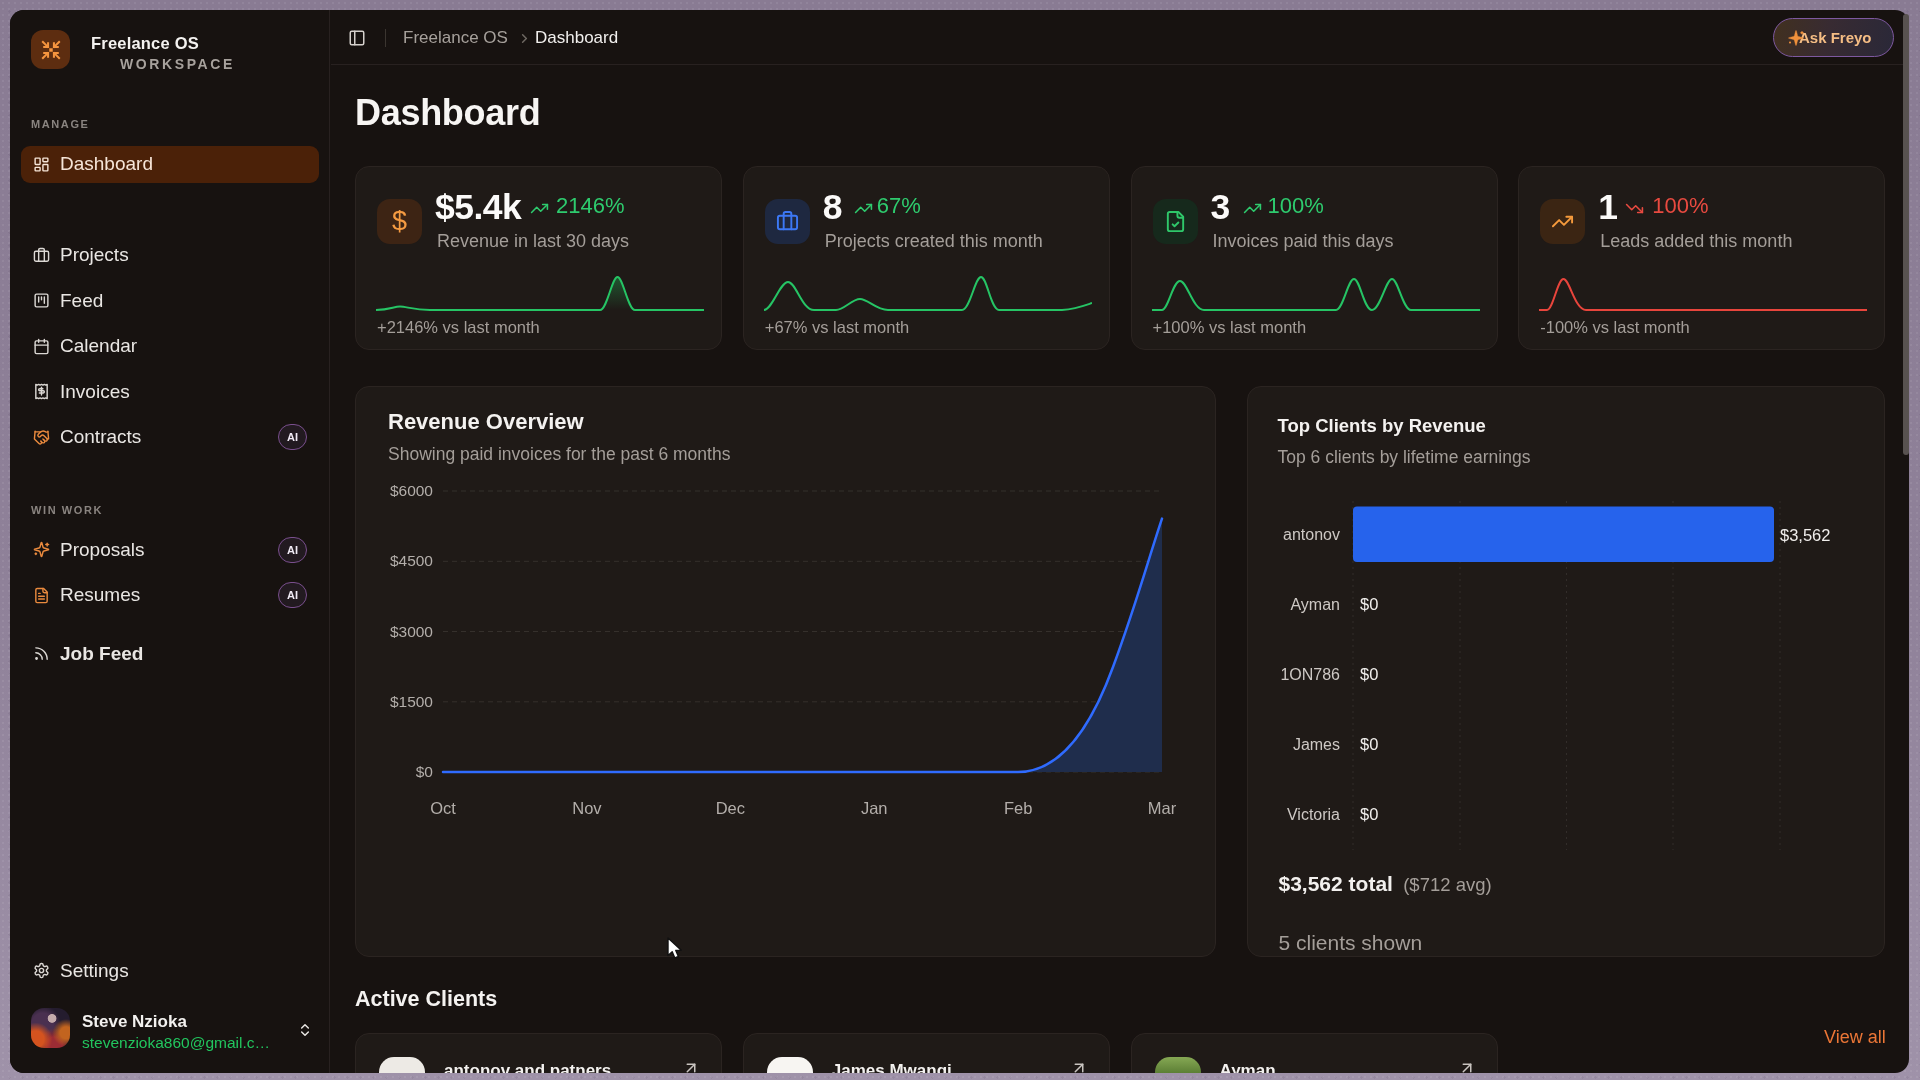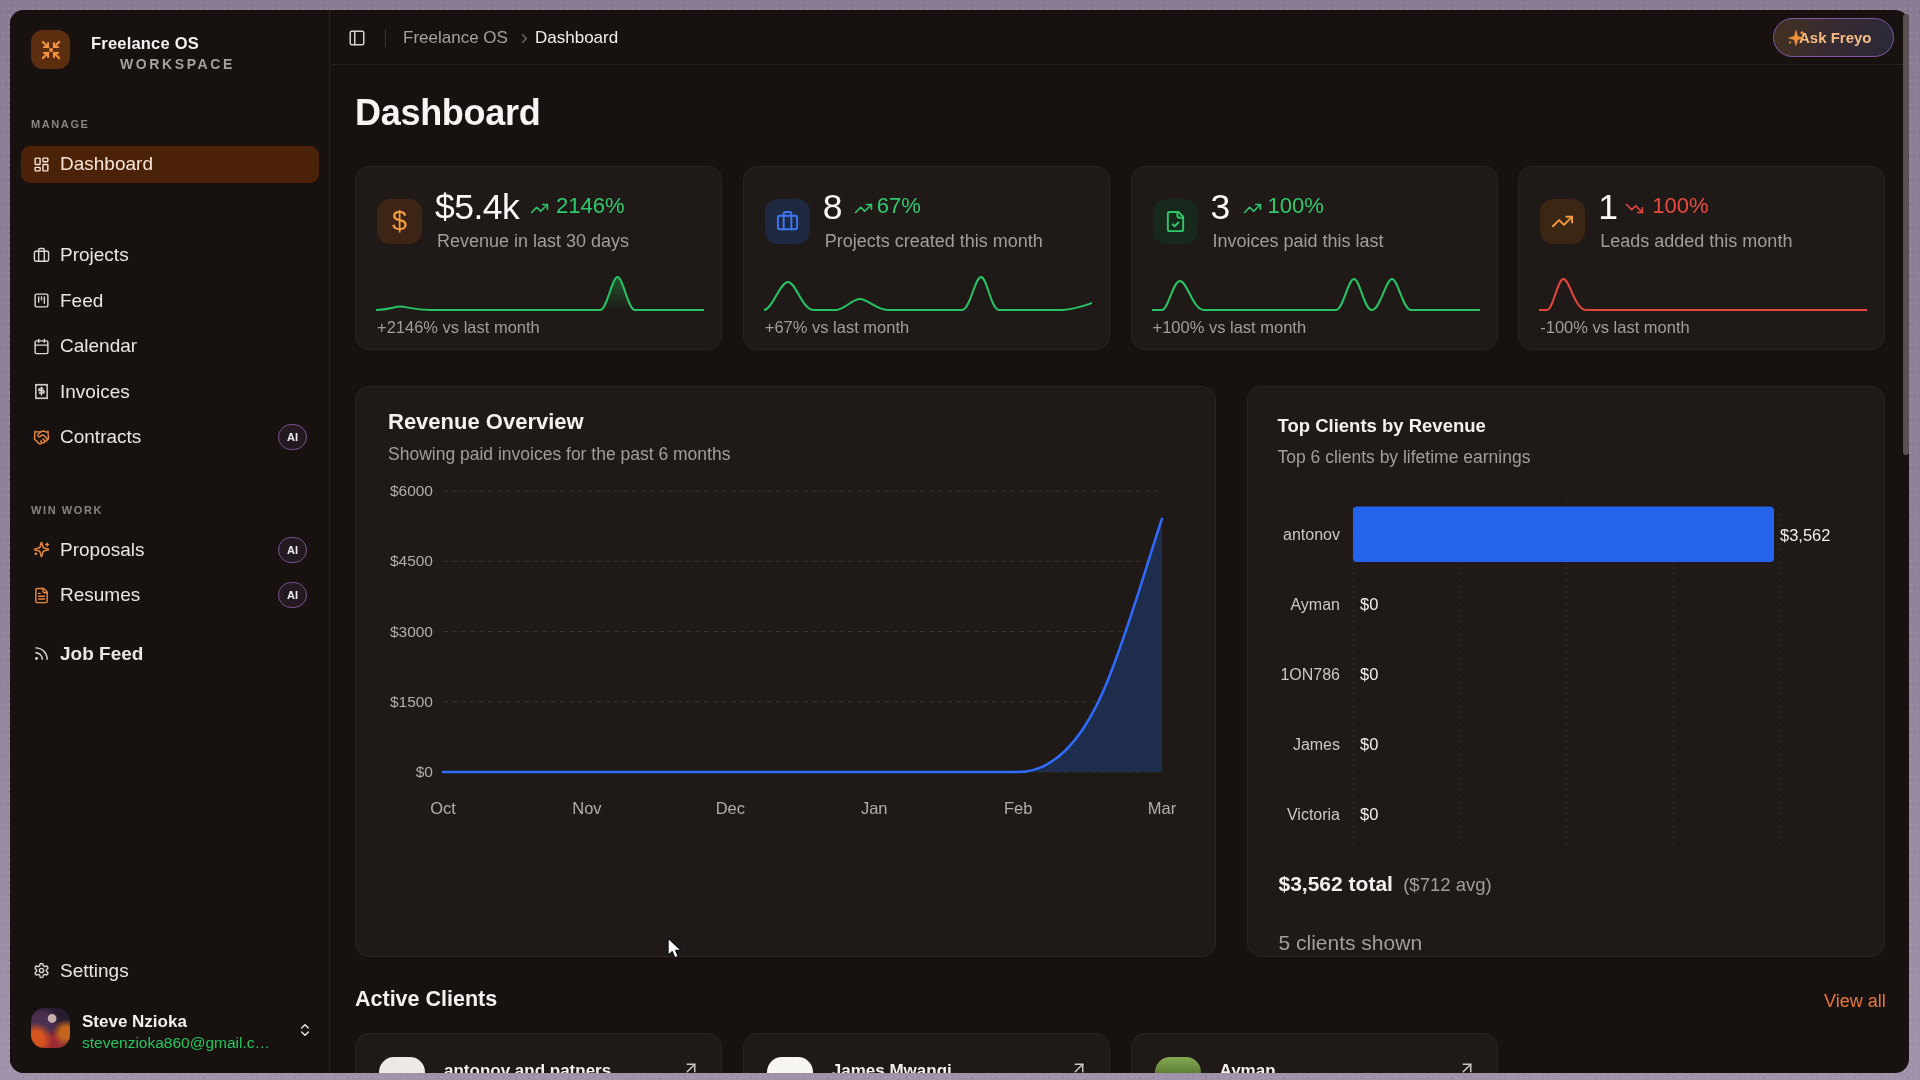--- a/index.html
+++ b/index.html
@@ -64,21 +64,21 @@
     display:flex; align-items:center;
   }
   .askfreyo span { margin-left:25px; color:#f5bd84; font-size:15px; font-weight:bold; }
   
   h1.pgtitle { position:absolute; left:345px; top:82px; font-size:36px; letter-spacing:-0.3px; font-weight:bold; color:#f7f5f3; }
   .card {
     position:absolute; background:#1f1a17; border:1px solid #2b2421; border-radius:14px;
   }
   .stat-icon { position:absolute; left:21px; top:32px; width:45px; height:45px; border-radius:13px;
     display:flex; align-items:center; justify-content:center; }
-  .stat-num { position:absolute; left:79px; top:20px; font-size:35.5px; font-weight:normal; color:#fbfaf9; letter-spacing:-0.5px;}
+  .stat-num { position:absolute; left:79px; top:20px; font-size:35.5px; font-weight:bold; color:#fbfaf9; letter-spacing:-0.5px;}
   .stat-pct { position:absolute; top:26px; font-size:22px; color:#2ecb6e; }
   .stat-pct.red { color:#e84a40; }
   .stat-sub { position:absolute; left:81px; top:64px; font-size:18px; color:#a49e99; }
   .stat-foot { position:absolute; left:21px; top:151px; font-size:16.5px; color:#a49e99; }
   .cardtitle { font-size:20.5px; font-weight:bold; color:#f4f2f0; position:absolute; }
   .cardsub { font-size:17.5px; color:#a49e99; position:absolute; }
   
   .client-card { position:absolute; top:1023px; width:367px; height:70px; background:#1f1a17; border:1px solid #2b2421; border-radius:14px; }
   .client-card .cname { position:absolute; left:88px; top:27px; font-size:17px; font-weight:bold; color:#f3f1ef; }
   .client-card .cav { position:absolute; left:23px; top:23px; width:46px; height:46px; border-radius:15px; }
@@ -287,21 +287,21 @@
           <path d="M14 2v4a2 2 0 0 0 2 2h4"></path>
           <path d="m9 15 2 2 4-4"></path>
         </svg>
     </div>
     <div class="stat-num">3</div>
     <svg class="abs" style="left:111px; top:32px;" width="19" height="19" viewBox="0 0 24 24" fill="none" stroke="#2ecb6e" stroke-width="2" stroke-linecap="round" stroke-linejoin="round">
         <path d="M22 7l-8.5 8.5-5-5L2 17"></path>
         <path d="M16 7h6v6"></path>
       </svg>
     <div class="stat-pct" style="left:136px;">100%</div>
-    <div class="stat-sub">Invoices paid this last</div>
+    <div class="stat-sub">Invoices paid this days</div>
     <svg class="abs" style="left:20px; top:95px;" width="328" height="50" viewBox="0 0 328 50">
       <path d="M0 48 L10 48 C16 48 21 19 28 19 C35 19 41 48 52 48 L184 48 C191 48 196 17 202 17 C208 17 212 48 220 48 C228 48 234 17 240 17 C246 17 251 48 259 48 L328 48" fill="none" stroke="#26c465" stroke-width="2"></path>
     </svg>
     <div class="stat-foot">+100% vs last month</div>
   </div>
 
   <div class="card" style="left:1508.25px; top:156px; width:367px; height:184px;">
     <div class="stat-icon" style="background:#3b2513;">
       <svg width="23" height="23" viewBox="0 0 24 24" fill="none" stroke="#f59a3c" stroke-width="2" stroke-linecap="round" stroke-linejoin="round">
           <path d="M22 7l-8.5 8.5-5-5L2 17"></path>
@@ -377,21 +377,21 @@
         <text x="112" y="293.2">$0</text>
         <text x="112" y="363">$0</text>
         <text x="112" y="432.8">$0</text>
       </g>
     </svg>
     <div class="abs" style="left:31px; top:485px; font-size:21px; color:#f2f0ee;"><b>$3,562 total</b><span style="color:#a49e99; font-size:18.5px;"> &nbsp;($712 avg)</span></div>
     <div class="abs" style="left:31px; top:544px; font-size:21px; color:#a49e99;">5 clients shown</div>
   </div>
 
   <div class="abs" style="left:345px; top:977px; font-size:21.5px; font-weight:bold; color:#f4f2f0;">Active Clients</div>
-  <div class="abs" style="left:1814px; top:981px; font-size:18px; color:#ec7636;text-align:center;">View all</div>
+  <div class="abs" style="left:1814px; top:1017px; font-size:18px; color:#ec7636;text-align:center;">View all</div>
 
   <div class="client-card" style="left:345px;">
     <div class="cav" style="background:radial-gradient(ellipse at 50% 100%, #232840 0 20%, rgba(0,0,0,0) 21%),#edeae5;"></div>
     <div class="cname">antonov and patners</div>
     <svg class="arr" viewBox="0 0 24 24" fill="none" stroke="#c9c4c0" stroke-width="2" stroke-linecap="round" stroke-linejoin="round">
         <path d="M7 7h10v10"></path>
         <path d="M7 17 17 7"></path>
       </svg>
   </div>
   <div class="client-card" style="left:732.75px;">

